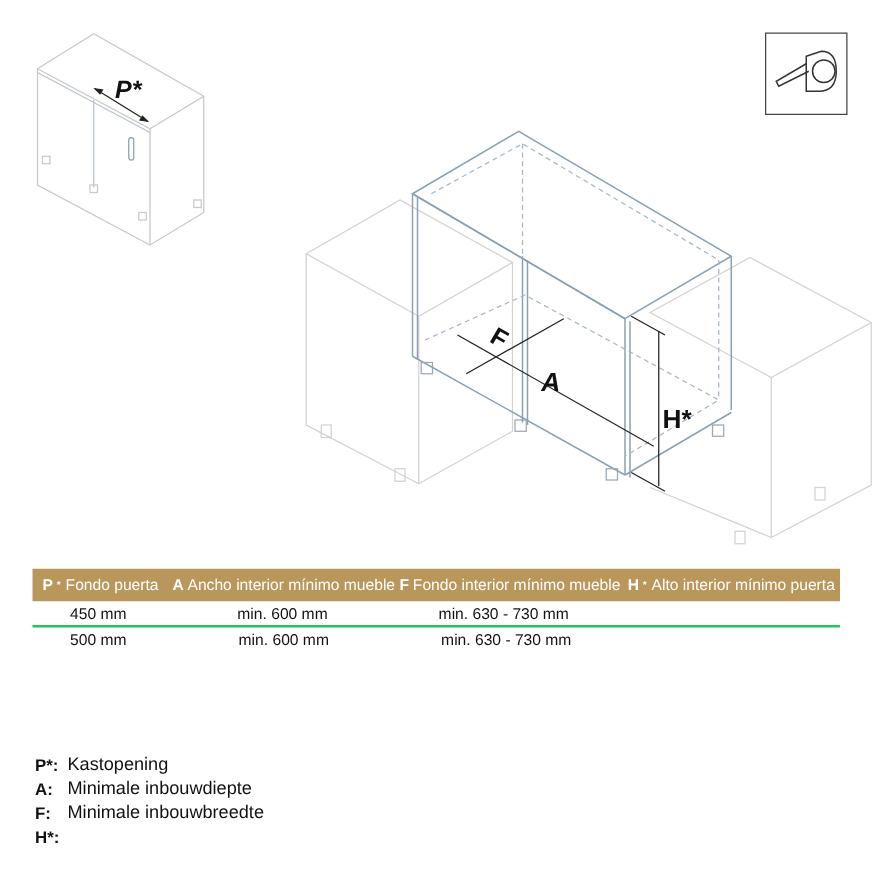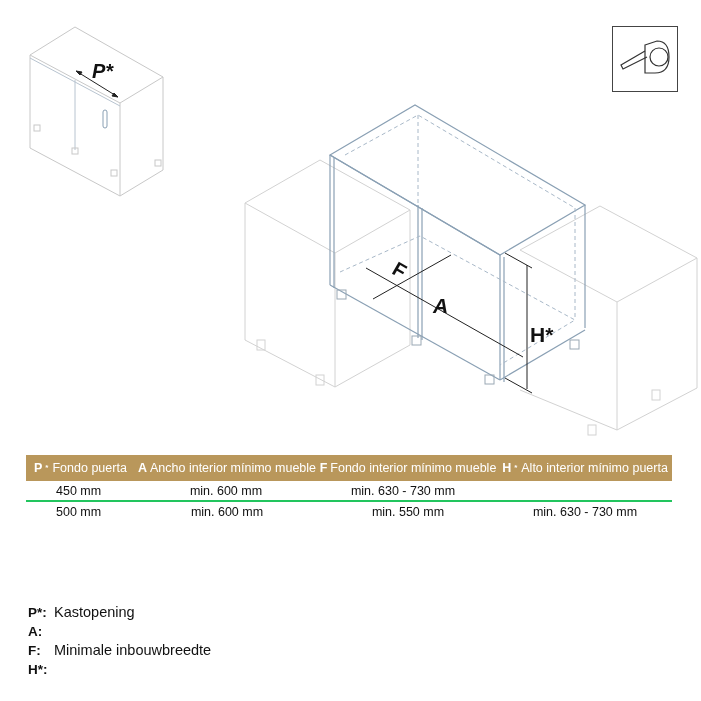--- a/index.html
+++ b/index.html
@@ -131,32 +131,32 @@
       </div>
   </div>
   <div class="row">
     <div class="c1">450 mm</div>
     <div class="c3">min. 600 mm</div>
     <div class="c4">min. 630 - 730 mm</div>
   </div>
   <div class="row">
     <div class="c1">500 mm</div>
     <div class="c2">min. 600 mm</div>
-    <div class="c3">min. 550 mm</div>
     <div class="c4">min. 630 - 730 mm</div>
   </div>
 </div>
 
 <div class="abs legend">
   <div class="li">
       <span class="k">P*:</span>
       <span>Kastopening</span>
     </div>
   <div class="li">
       <span class="k">A:</span>
+      <span>Minimale inbouwdiepte</span>
     </div>
   <div class="li">
       <span class="k">F:</span>
       <span>Minimale inbouwbreedte</span>
     </div>
   <div class="li">
       <span class="k">H*:</span>
     </div>
 </div>
 

